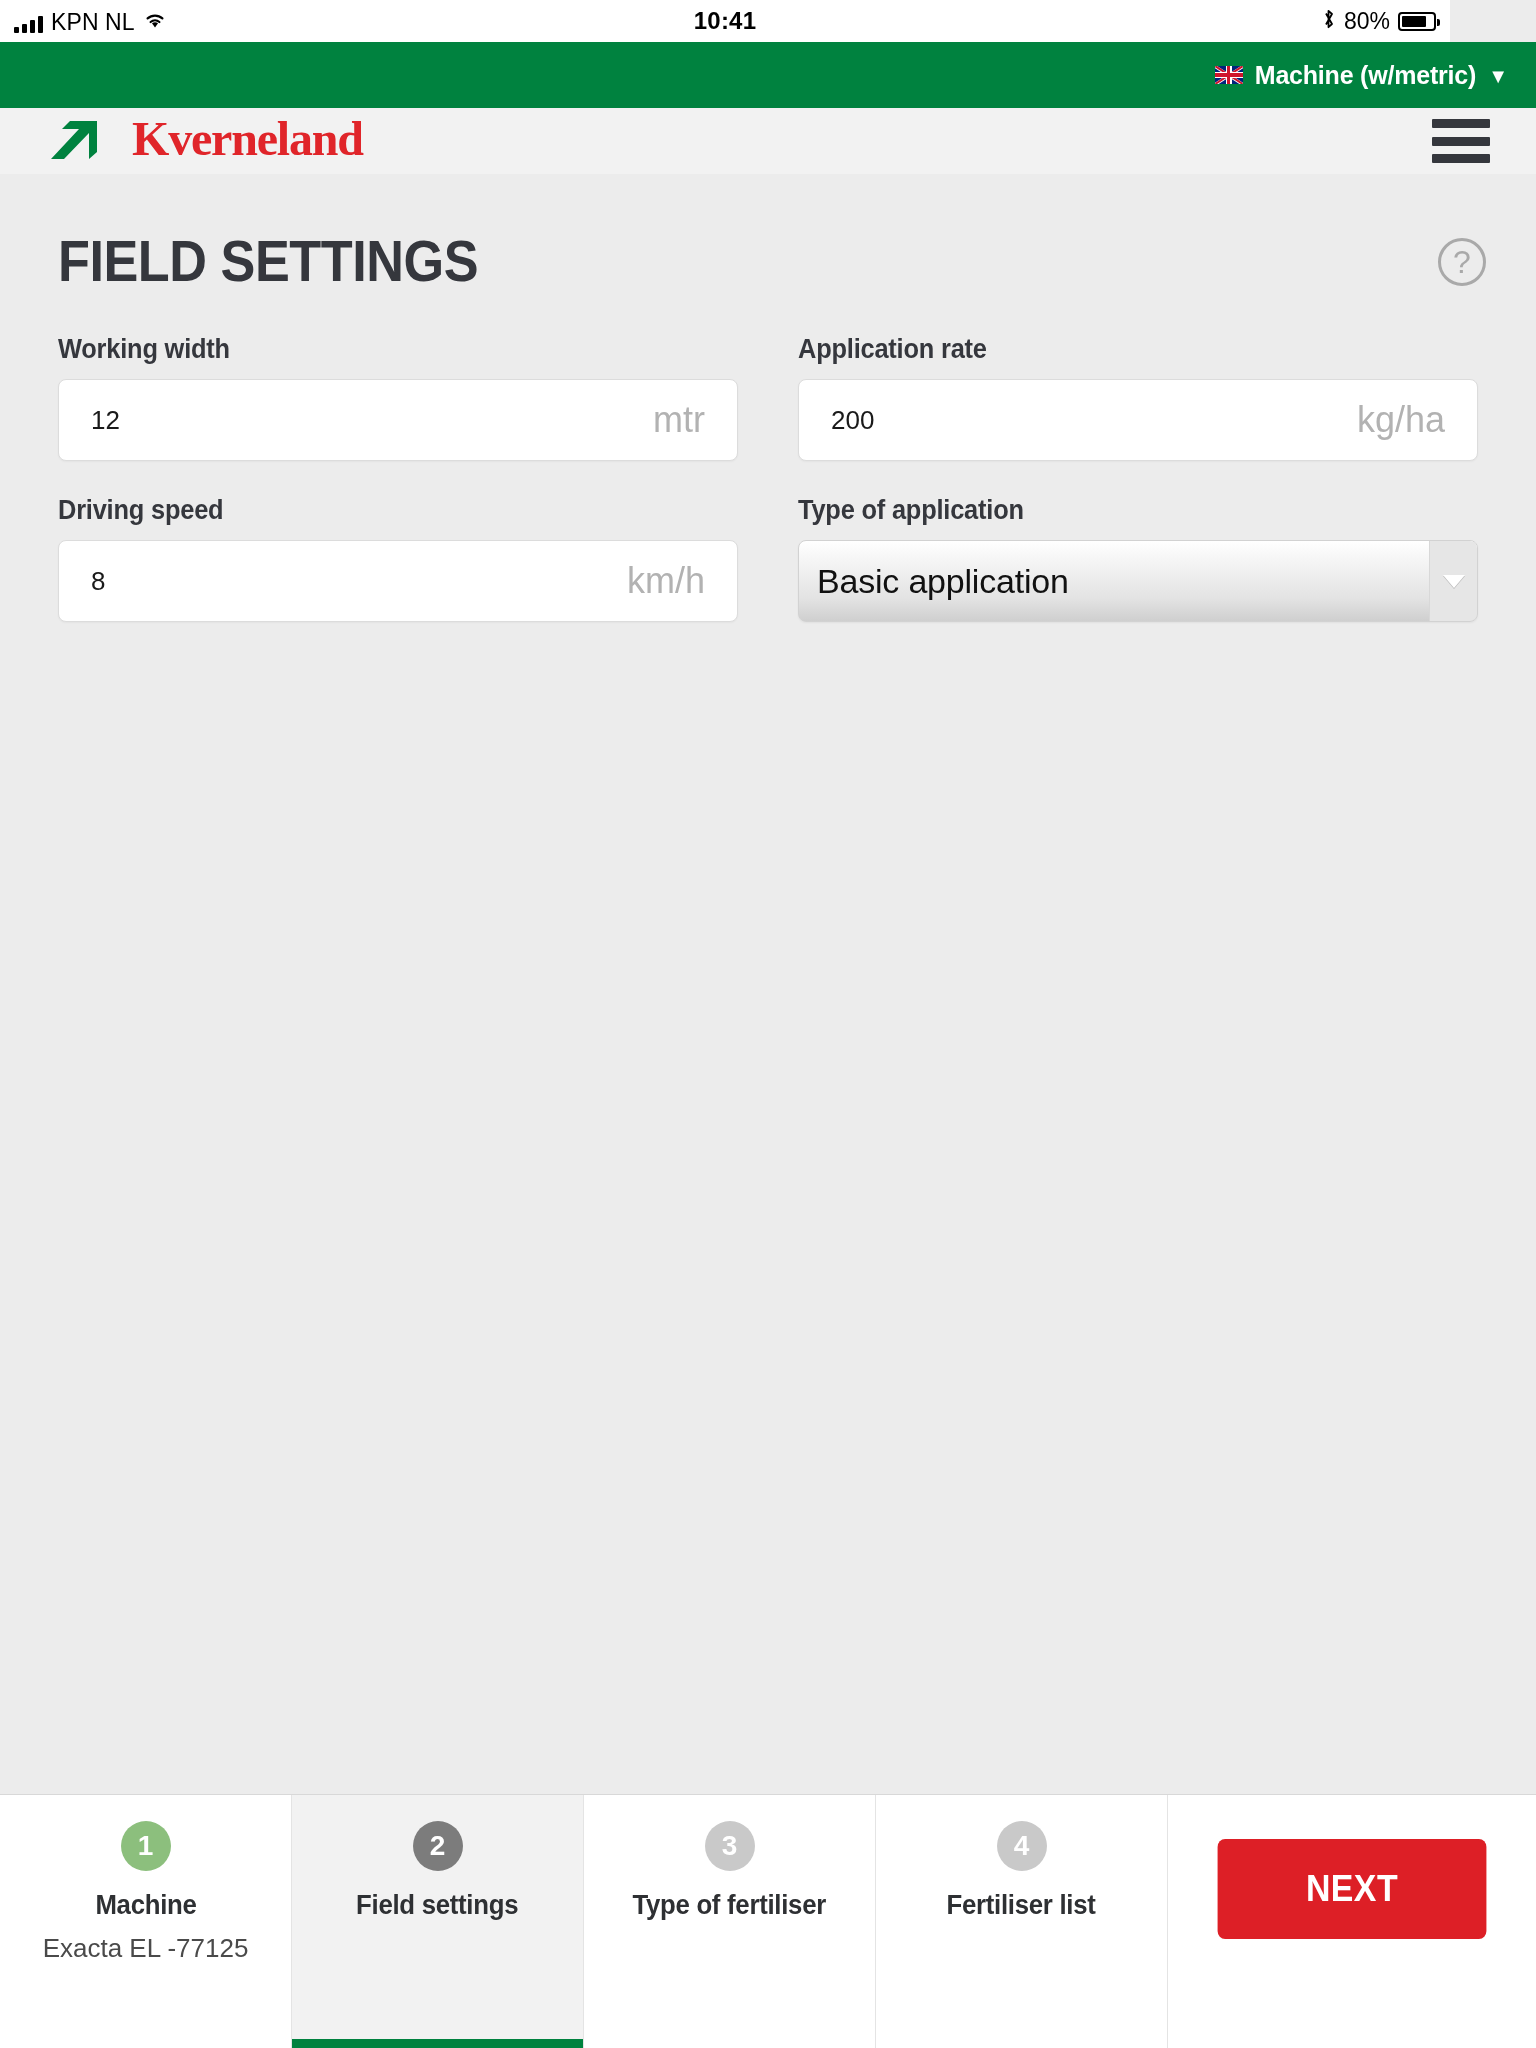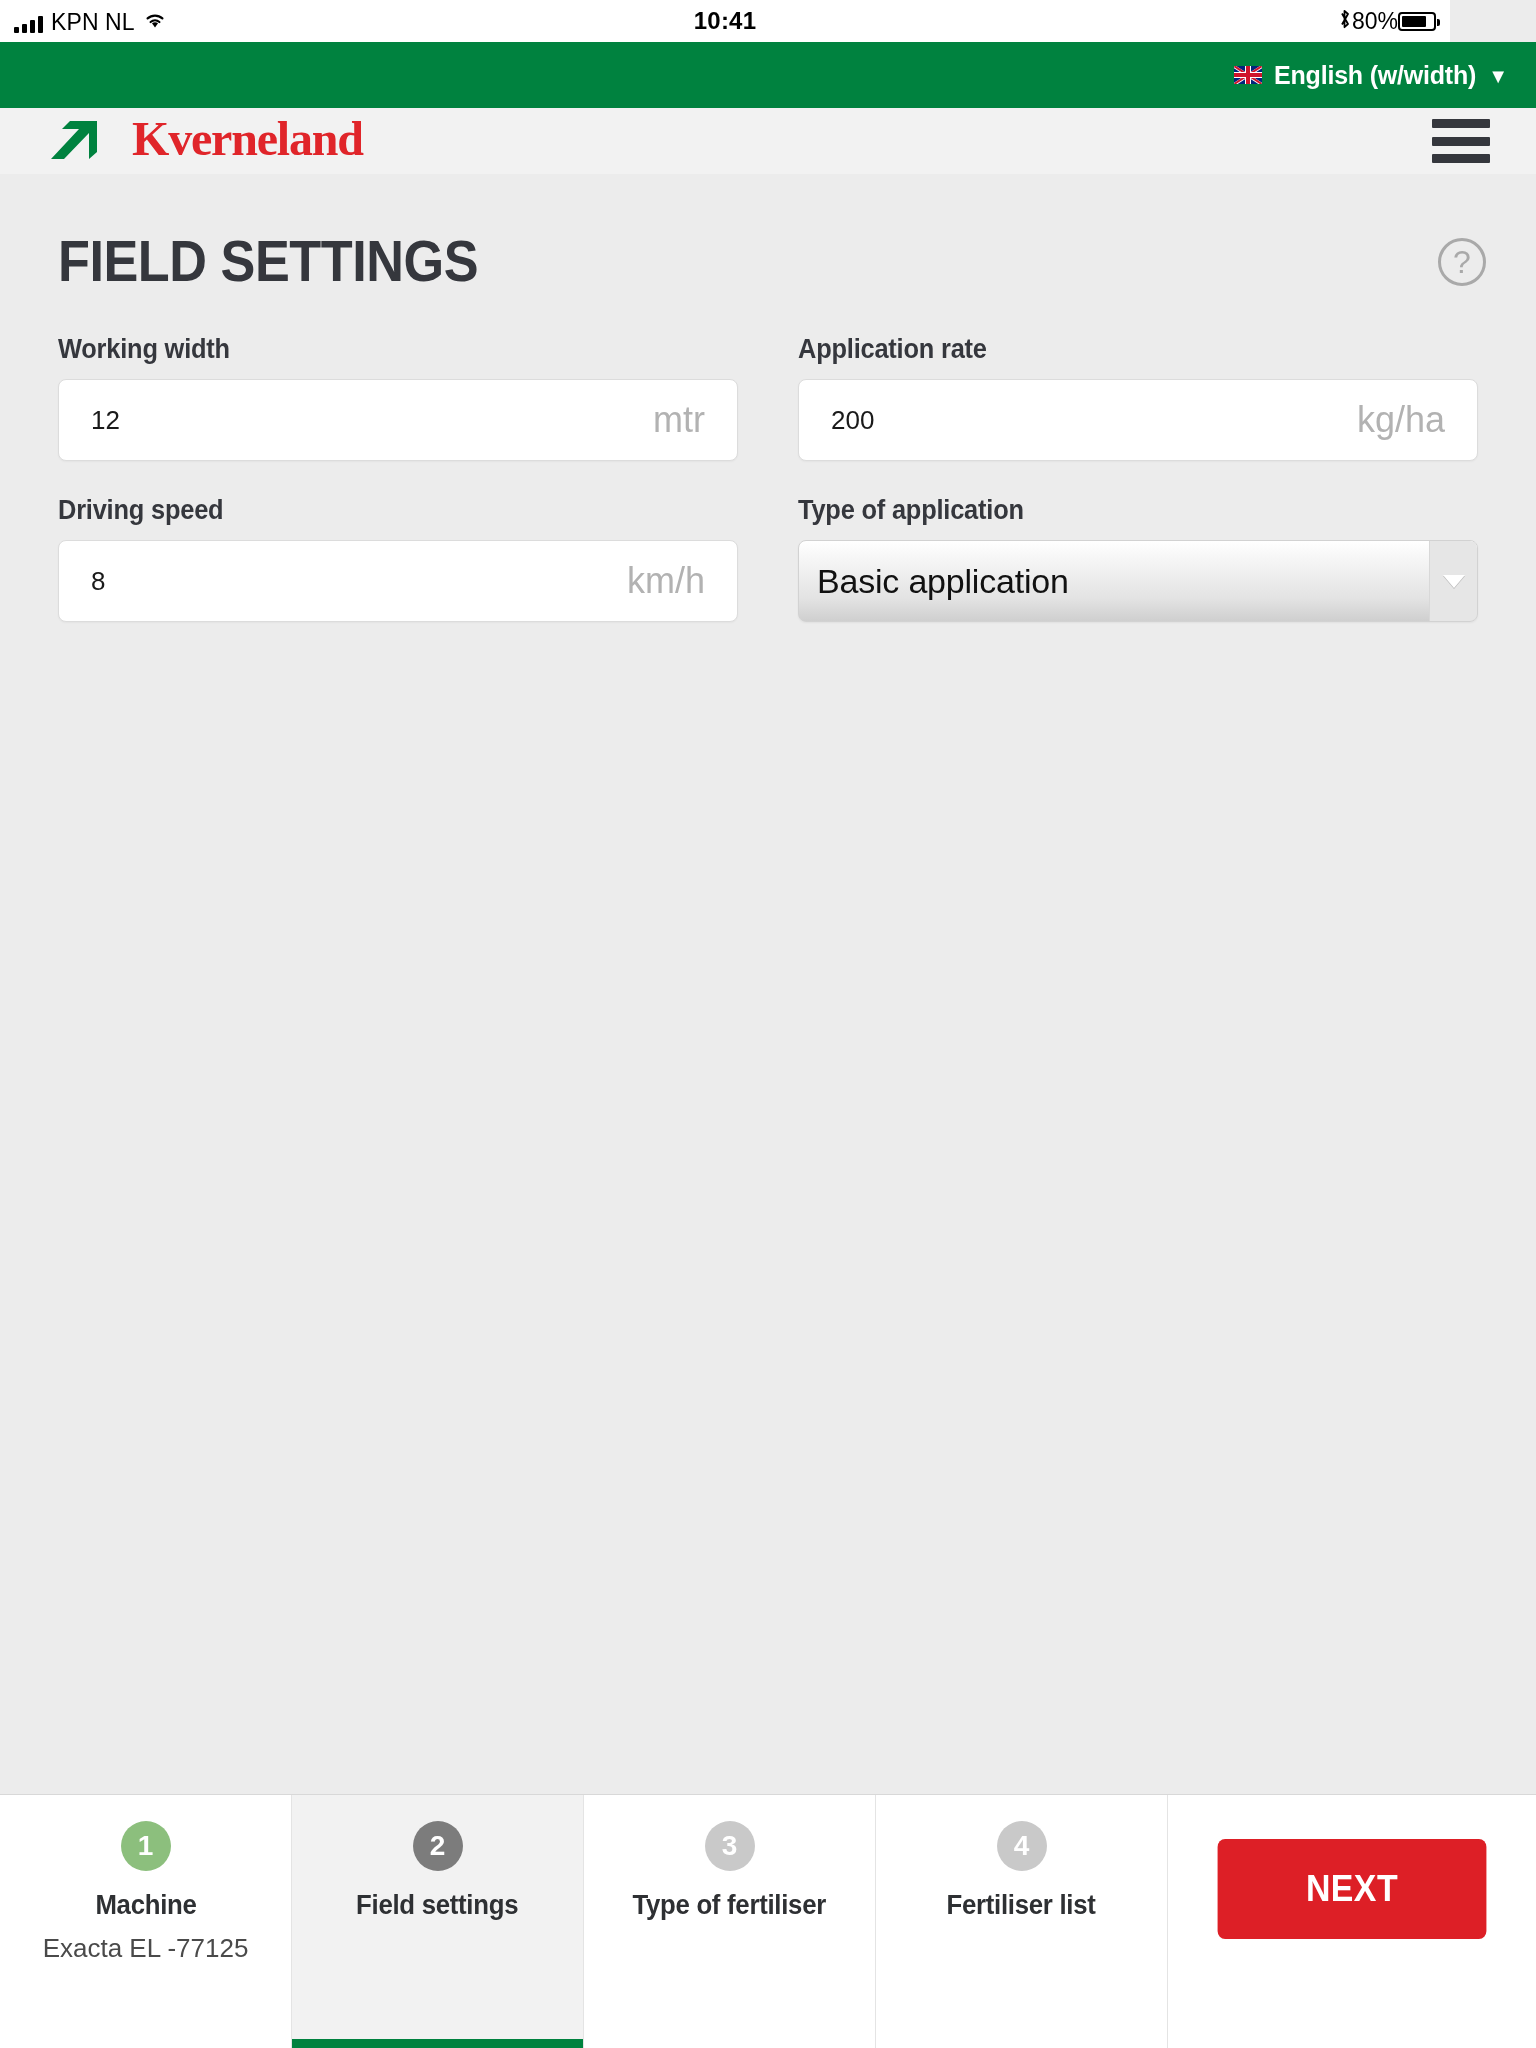--- a/index.html
+++ b/index.html
@@ -23,21 +23,21 @@
   .signal i:nth-child(1) { height: 6px; }
   .signal i:nth-child(2) { height: 9px; }
   .signal i:nth-child(3) { height: 13px; }
   .signal i:nth-child(4) { height: 17px; }
   .carrier { font-size: 23px; letter-spacing: .1px; line-height: 1; position: relative; top: 1px; }
   .wifi { position: relative; top: 0px; }
   .sb-time {
     position: absolute; left: 0; right: 0; text-align: center;
     font-size: 24px; font-weight: bold; letter-spacing: .2px;
   }
-  .sb-right { position: absolute; right: 14px; display: flex; align-items: center; }
+  .sb-right { position: absolute; right: 14px; display: flex; align-items: center; gap: 8px; }
   .battery-pct { font-size: 23px; line-height: 1; }
   .battery {
     width: 38px; height: 19px; border: 2px solid #000; border-radius: 4px;
     position: relative; display: flex; align-items: center; padding: 2px;
   }
   .battery::after {
     content: ""; position: absolute; right: -6px; top: 5px;
     width: 3px; height: 7px; background: #000; border-radius: 0 2px 2px 0;
   }
   .battery > span { display: block; height: 100%; background: #000; border-radius: 1px; }
@@ -225,21 +225,21 @@
       <span class="flag-uk">
         <span class="d1"></span>
           <span class="d2"></span>
         <span class="r1"></span>
           <span class="r2"></span>
         <span class="cw-h"></span>
           <span class="cw-v"></span>
         <span class="cr-h"></span>
           <span class="cr-v"></span>
       </span>
-      <span class="lang-label">English (w/width)</span>
+      <span class="lang-label">Machine (w/metric)</span>
       <span class="lang-caret">▼</span>
     </div>
   </div>
 
   <div class="header">
     <div class="logo">
       <span class="logo-mark">
         <svg class="logo-mark" viewBox="0 0 58 58">
           <path d="M22 9 H49 V40 L41 47 V21 L16 47 H3 L31 17 H14 Z" fill="#00823f"></path>
           <path d="M24 14 L41 14 L14 42 L6 42 Z" fill="#ffffff" opacity="0"></path>

